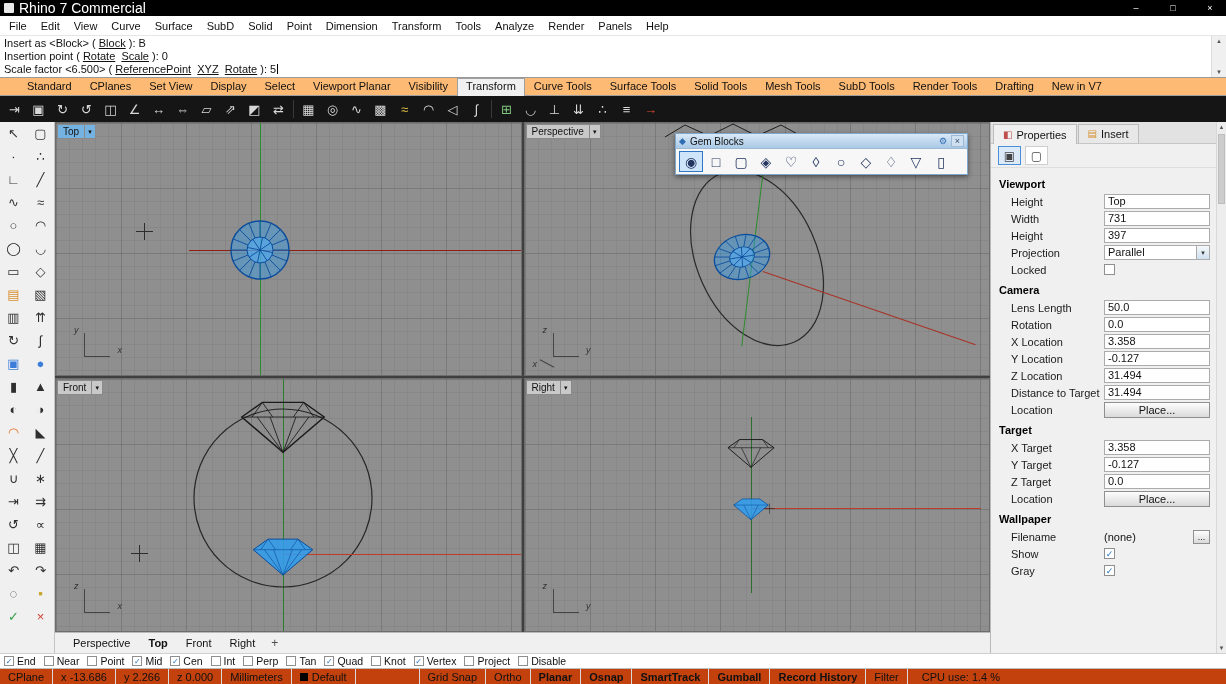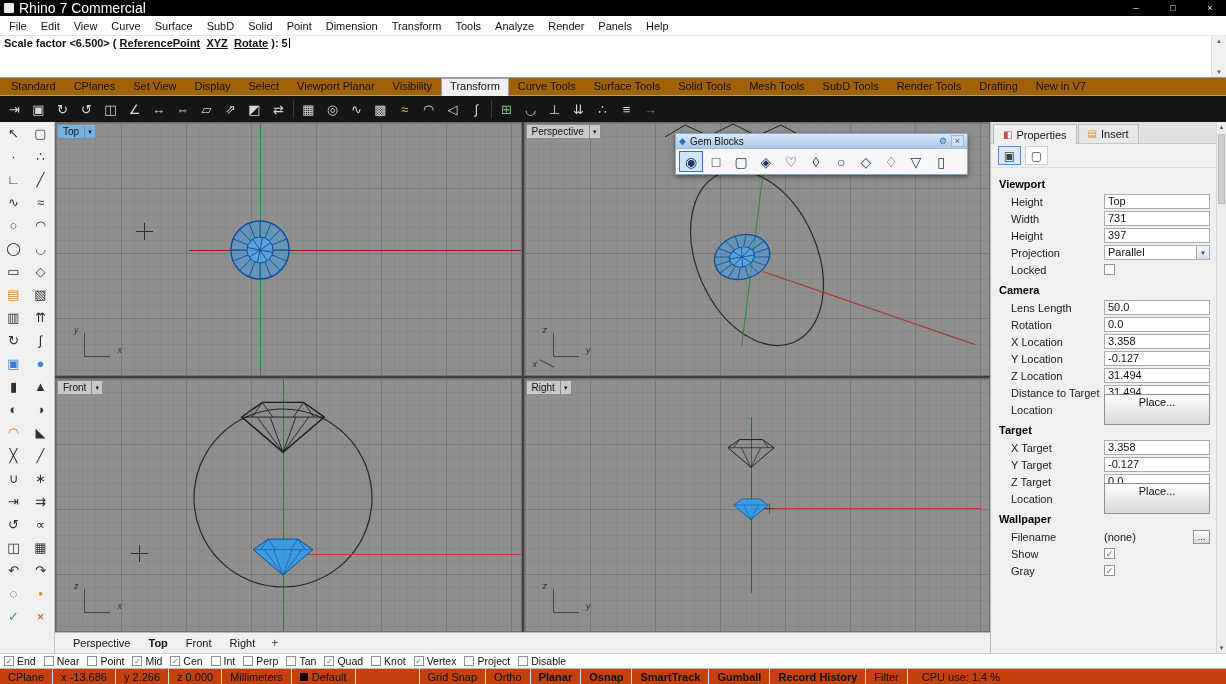--- a/index.html
+++ b/index.html
@@ -9,25 +9,25 @@
 .app-ico{width:10px;height:10px;background:#e9e9e9;border-radius:1px;flex:none}
 .tb-title{font-size:14px;flex:1}
 .win-btn{width:32px;height:16px;display:flex;align-items:center;justify-content:center;font-size:9px;color:#fff}
 
 .menubar{height:20px;background:#fff;display:flex;align-items:center;padding-left:2px;border-bottom:1px solid #e6e6e6}
 .menu-item{padding:0 7px;line-height:20px;cursor:default}
 
 .cmdarea{position:relative;background:#fff;border-bottom:1px solid #9a9a9a;height:42px;padding-top:1px}
 .cmd-line{height:13px;line-height:13px;padding-left:4px;white-space:pre}
 .cmd-line .u{text-decoration:underline}
-#cmd-prompt{font-weight:bold}
+#cmd-prompt{font-weight:normal}
 .caret{display:inline-block;width:1px;height:10px;background:#000;vertical-align:-1px;margin-left:1px}
 .cmd-scroll{position:absolute;right:0;top:0;width:15px;height:100%;background:#f0f0f0;border-left:1px solid #dcdcdc;display:flex;flex-direction:column;justify-content:space-between;align-items:center;font-size:6px;color:#555;padding:2px 0}
 
-.ribbon{height:18px;background:#a16207;display:flex;align-items:flex-end;border-bottom:1px solid #9f9f9f;padding-left:2px}
+.ribbon{height:18px;background:#fdba74;display:flex;align-items:flex-end;border-bottom:1px solid #9f9f9f;padding-left:18px}
 .rtab{padding:1px 8px 2px;border:1px solid transparent;border-bottom:none;line-height:13px;white-space:nowrap}
 .rtab.active{background:#f0f0f0;border-color:#9f9f9f;margin-bottom:-1px;padding-bottom:3px}
 
 .icon-toolbar{height:26px;background:#151515;display:flex;align-items:center;padding-left:3px;gap:1px}
 .tb-btn{width:23px;height:23px;display:flex;align-items:center;justify-content:center;font-size:13px;color:#d8d8d8;flex:none}
 .tb-sep{width:1px;height:18px;background:#3a3a3a;margin:0 2px;flex:none}
 
 .main{display:flex;height:531px}
 .left-toolbar{width:55px;background:#f0f0f0;border-right:1px solid #c4c4c4;display:grid;grid-template-columns:1fr 1fr;align-content:start;flex:none}
 .sb-btn{height:23px;display:flex;align-items:center;justify-content:center;font-size:13px;color:#2f2f2f}
@@ -75,21 +75,21 @@
 .panel-toolbar{height:24px;display:flex;align-items:center;gap:4px;padding-left:7px;border-bottom:1px solid #dedede}
 .pt-btn{width:23px;height:19px;display:flex;align-items:center;justify-content:center;border:1px solid #cfcfcf;background:#fff;font-size:12px;color:#444}
 .pt-btn.selected{border-color:#4a90d9;background:#dceaf8}
 .panel-body{padding:4px 16px 0 8px}
 .sec-h{font-weight:bold;margin:6px 0 3px;color:#000}
 .prow{display:flex;align-items:center;height:17px}
 .prow .lbl{flex:1;padding-left:12px;color:#1a1a1a;white-space:nowrap;overflow:hidden}
 .field{width:106px;height:15px;background:#fff;border:1px solid #ababab;line-height:13px;padding:0 3px;overflow:hidden;flex:none}
 .field.select{display:flex;justify-content:space-between;padding-right:0}
 .field.select .dd{width:13px;background:linear-gradient(#f4f8fc,#cfe0ef);border-left:1px solid #ababab;text-align:center;font-size:7px;line-height:13px;color:#333}
-.btn{width:106px;height:31px;background:linear-gradient(#fdfdfd,#dadada);border:1px solid #8f8f8f;text-align:center;line-height:14px;flex:none}
+.btn{width:106px;height:16px;background:linear-gradient(#fdfdfd,#dadada);border:1px solid #8f8f8f;text-align:center;line-height:14px;flex:none}
 .cb{width:11px;height:11px;background:#fff;border:1px solid #8f8f8f;display:flex;align-items:center;justify-content:center;font-size:9px;color:#1d6fc0;flex:none}
 .cbwrap{width:106px;display:flex;flex:none}
 .filewrap{width:106px;display:flex;align-items:center;justify-content:space-between;flex:none}
 .btn-dots{width:17px;height:14px;border:1px solid #8f8f8f;background:linear-gradient(#fdfdfd,#dadada);text-align:center;line-height:12px;font-size:9px}
 .panel-scroll{position:absolute;top:0;right:0;bottom:0;width:10px;background:#ededed;border-left:1px solid #d8d8d8;font-size:6px;color:#555;display:flex;flex-direction:column;align-items:center;justify-content:space-between;padding:2px 0}
 .panel-scroll .thumb{position:absolute;top:12px;left:1px;width:7px;height:70px;background:#cdcdcd;border:1px solid #bdbdbd}
 
 .osnap{height:15px;background:#fff;display:flex;align-items:center;gap:8px;padding-left:4px;border-top:1px solid #d0d0d0;font-size:10.5px}
 .os-item{display:flex;align-items:center;gap:3px}
 .os-item .cb{width:10px;height:10px;font-size:8px}
@@ -123,20 +123,24 @@
     <div class="menu-item">Dimension</div>
     <div class="menu-item">Transform</div>
     <div class="menu-item">Tools</div>
     <div class="menu-item">Analyze</div>
     <div class="menu-item">Render</div>
     <div class="menu-item">Panels</div>
     <div class="menu-item">Help</div>
   </div>
 
 <div class="cmdarea">
+  <div id="cmd-history">
+      <div class="cmd-line hist"><span>Insert as &lt;Block&gt; ( </span><span class="u">Block</span><span> ): B</span></div>
+      <div class="cmd-line hist"><span>Insertion point ( </span><span class="u">Rotate</span><span>  </span><span class="u">Scale</span><span> ): 0</span></div>
+    </div>
   <div class="cmd-line" id="cmd-prompt"><span>Scale factor &lt;6.500&gt; ( </span><span class="u">ReferencePoint</span><span>  </span><span class="u">XYZ</span><span>  </span><span class="u">Rotate</span><span> ): 5</span><span class="caret"></span></div>
   <div class="cmd-scroll">
     <span>▲</span>
     <span>▼</span>
   </div>
 </div>
 
 <div class="ribbon" id="ribbon-tabs">
     <div class="rtab">Standard</div>
     <div class="rtab">CPlanes</div>

